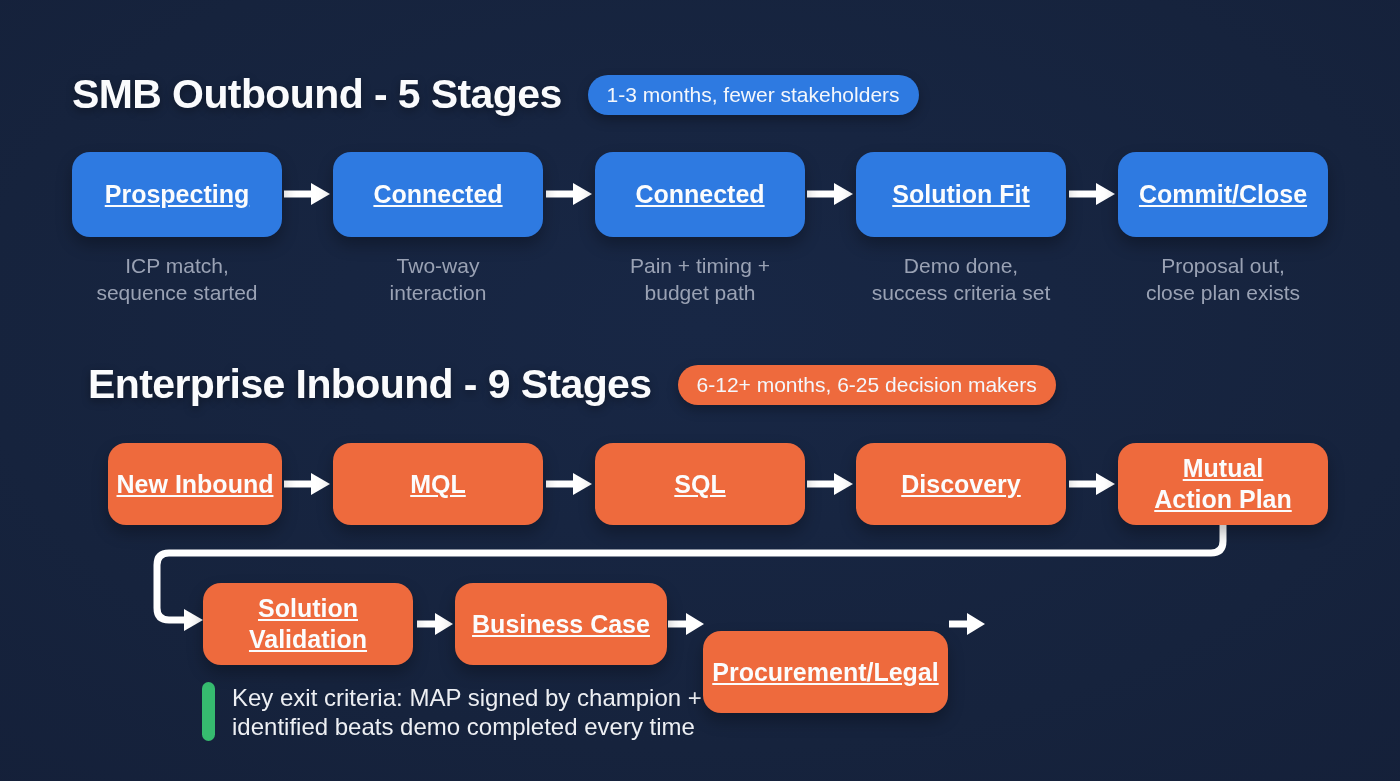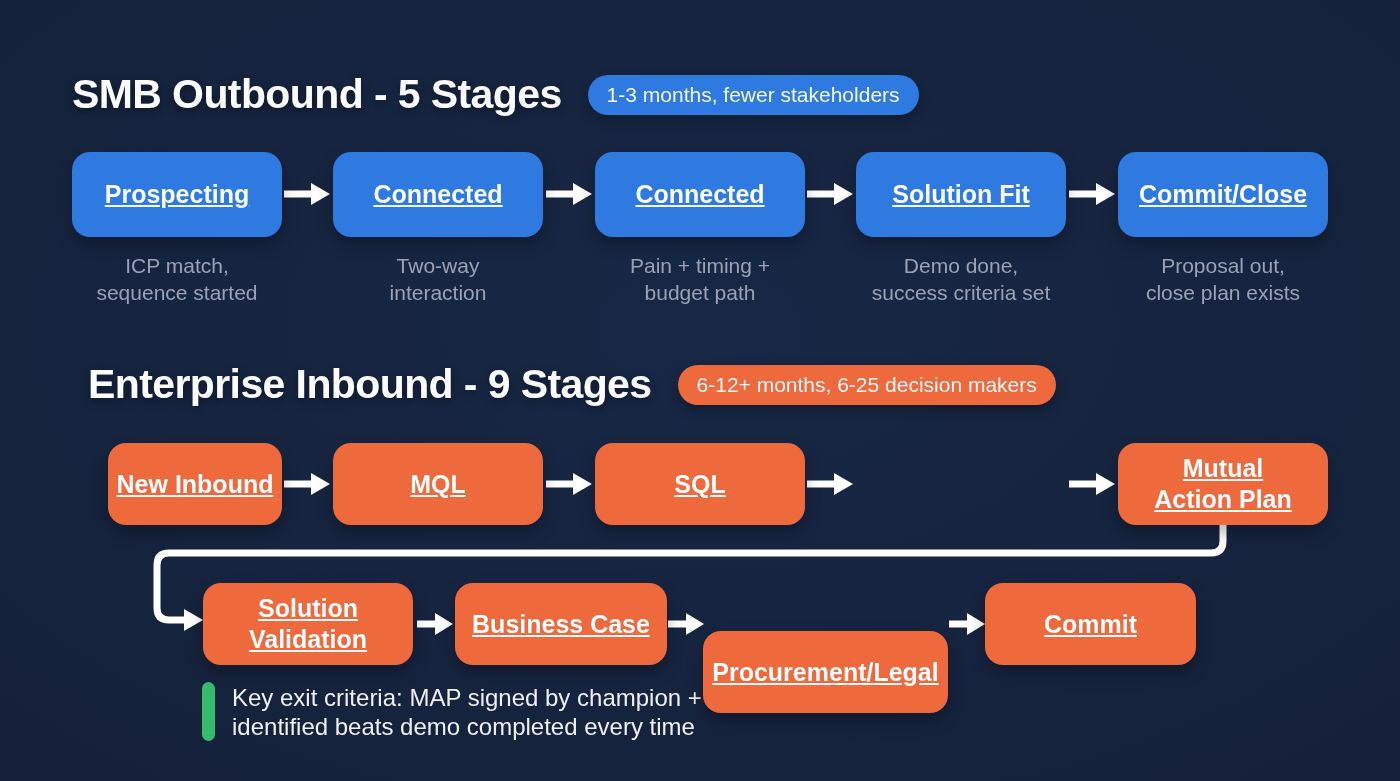--- a/index.html
+++ b/index.html
@@ -161,20 +161,23 @@
 
   <div class="stage" style="left:72px;  top:443px;padding-left:36px;">
     <div class="stage-box orange">New Inbound</div>
   </div>
   <div class="stage" style="left:333px; top:443px;">
     <div class="stage-box orange">MQL</div>
   </div>
   <div class="stage" style="left:595px; top:443px;">
     <div class="stage-box orange">SQL</div>
   </div>
+  <div class="stage" style="left:856px; top:443px;">
+    <div class="stage-box orange">Discovery</div>
+  </div>
   <div class="stage" style="left:1118px; top:443px;">
     <div class="stage-box orange">Mutual
 Action Plan</div>
   </div>
 
   <svg class="arrow-svg" style="left:284px;  top:471px;" width="47" height="26">
       <path d="M0 13 H28" stroke="#ffffff" stroke-width="7" fill="none"></path>
       <polygon points="27,2 46,13 27,24" fill="#ffffff"></polygon>
     </svg>
   <svg class="arrow-svg" style="left:546px;  top:471px;" width="47" height="26">
@@ -198,23 +201,20 @@
   <div class="stage" style="left:203px; top:583px; width:210px;">
     <div class="stage-box orange">Solution
 Validation</div>
   </div>
   <div class="stage" style="left:455px; top:583px; width:212px;">
     <div class="stage-box orange">Business Case</div>
   </div>
   <div class="stage" style="left:703px; top:583px; width:245px;margin-top:48px;">
     <div class="stage-box orange">Procurement/Legal</div>
   </div>
-  <div class="stage" style="left:985px; top:583px; width:211px;">
-    <div class="stage-box orange">Commit</div>
-  </div>
 
   <svg class="arrow-svg" style="left:417px; top:611px;" width="37" height="26">
       <path d="M0 13 H19" stroke="#ffffff" stroke-width="7" fill="none"></path>
       <polygon points="18,2 36,13 18,24" fill="#ffffff"></polygon>
     </svg>
   <svg class="arrow-svg" style="left:668px; top:611px;" width="37" height="26">
       <path d="M0 13 H19" stroke="#ffffff" stroke-width="7" fill="none"></path>
       <polygon points="18,2 36,13 18,24" fill="#ffffff"></polygon>
     </svg>
   <svg class="arrow-svg" style="left:949px; top:611px;" width="37" height="26">

